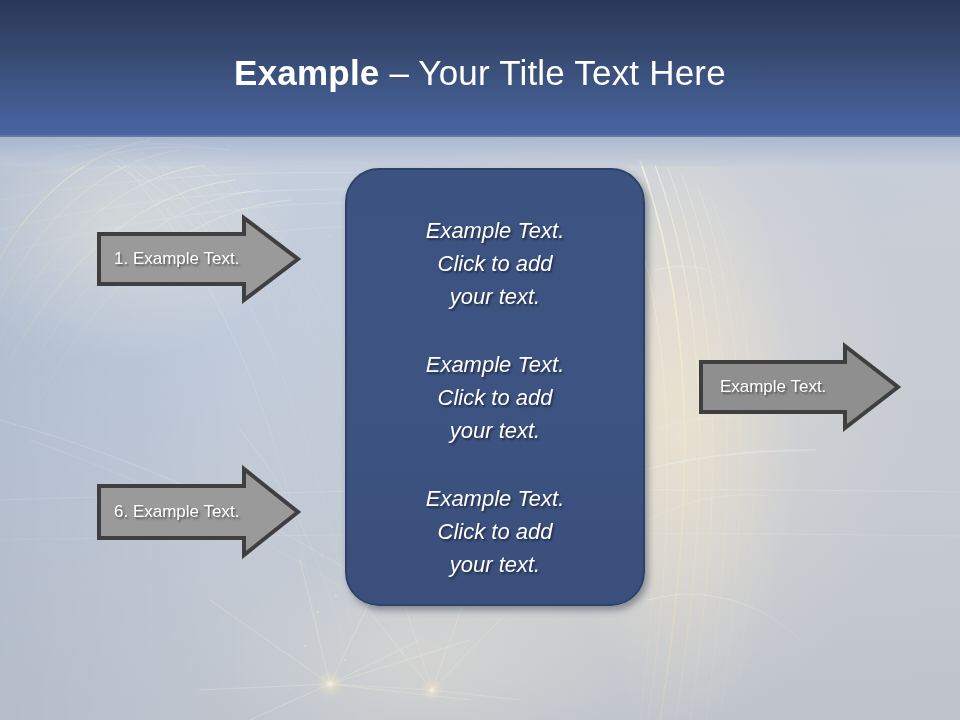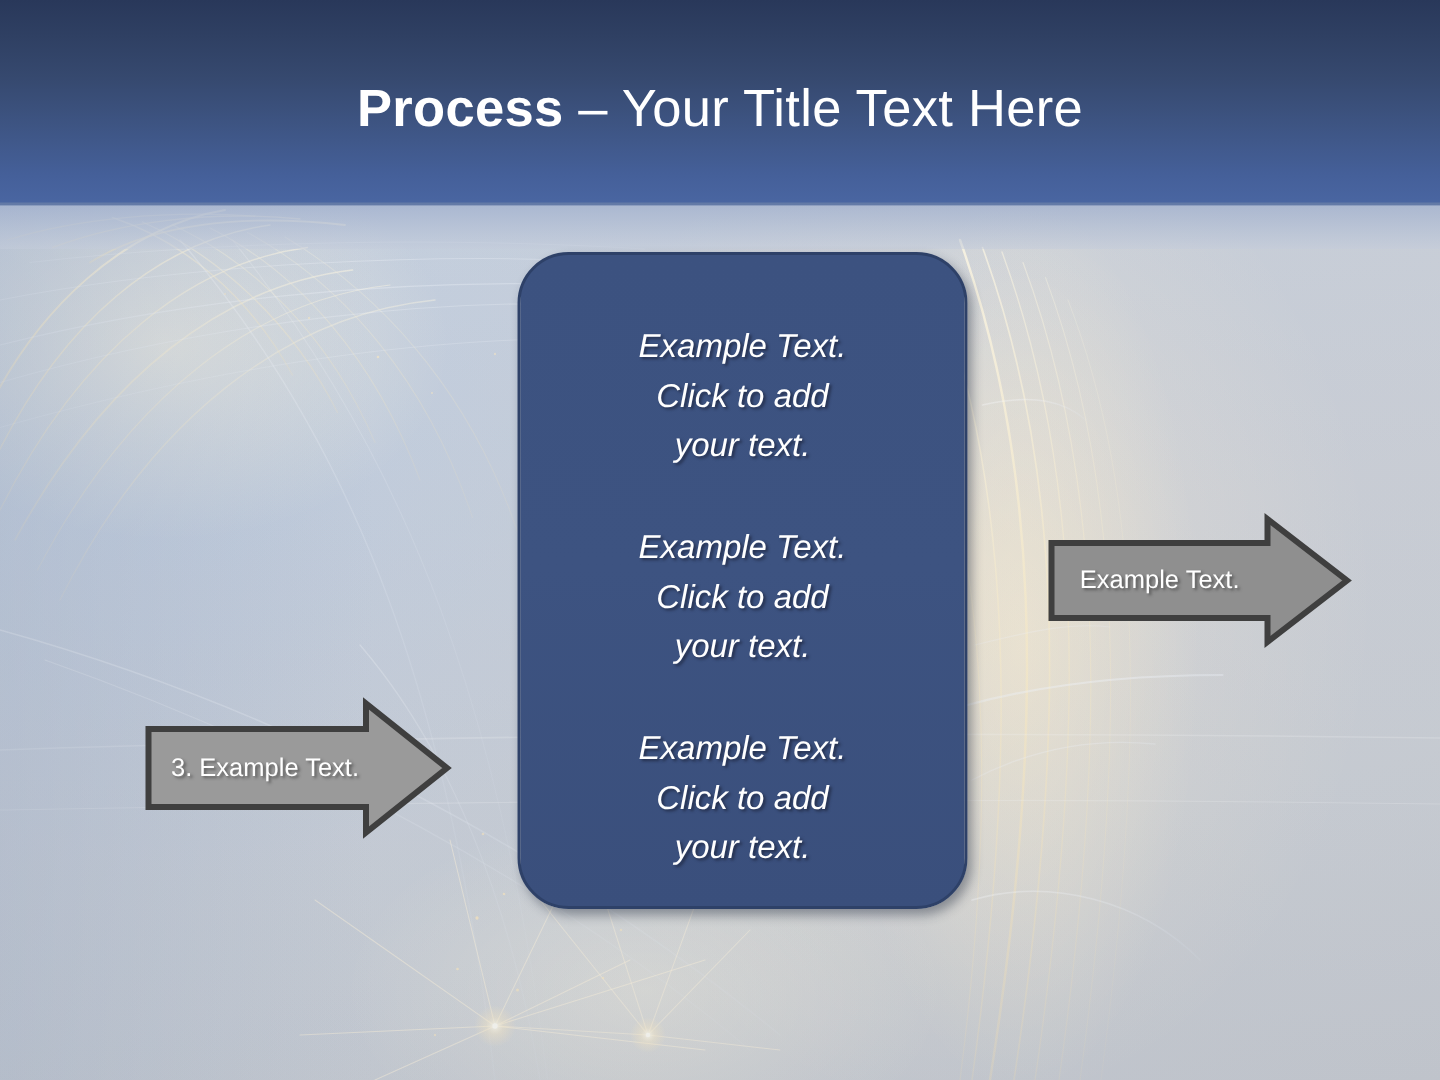--- a/index.html
+++ b/index.html
@@ -286,30 +286,36 @@
     </g>
   </svg>
 
   <div class="bg-vignette"></div>
 
   <div class="header-band"></div>
   <div class="header-hairline"></div>
   <div class="header-underband"></div>
 
   <div class="slide-title">
-    <span class="t-bold">Process</span><span class="t-reg"> – Your Title Text Here</span>
-  </div>
-
+    <span class="t-bold">Example</span><span class="t-reg"> – Your Title Text Here</span>
+  </div>
+
+  <div class="arrow left-arrow" style="left:96px; top:215px; width:205px; height:88px;">
+    <svg class="arrow-shape" viewBox="0 0 205 88" preserveAspectRatio="none">
+      <polygon points="3,19 148,19 148,3 202,44 148,85 148,69 3,69" fill="#9a9a9a" stroke="#3f3f3f" stroke-width="4" stroke-linejoin="miter"></polygon>
+    </svg>
+    <div class="arrow-label">1. Example Text.</div>
+  </div>
 
 
   <div class="arrow left-arrow" style="left:96px; top:466px; width:205px; height:92px;">
     <svg class="arrow-shape" viewBox="0 0 205 92" preserveAspectRatio="none">
       <polygon points="3,20 148,20 148,3 202,46 148,89 148,72 3,72" fill="#9a9a9a" stroke="#3f3f3f" stroke-width="4" stroke-linejoin="miter"></polygon>
     </svg>
-    <div class="arrow-label">3. Example Text.</div>
+    <div class="arrow-label">6. Example Text.</div>
   </div>
 
   <div class="center-box">
     <p class="center-para">
       <span>Example Text.</span><br>
       <span>Click  to add</span><br>
       <span>your text.</span>
     </p>
     <p class="center-para">
       <span>Example Text.</span><br>

